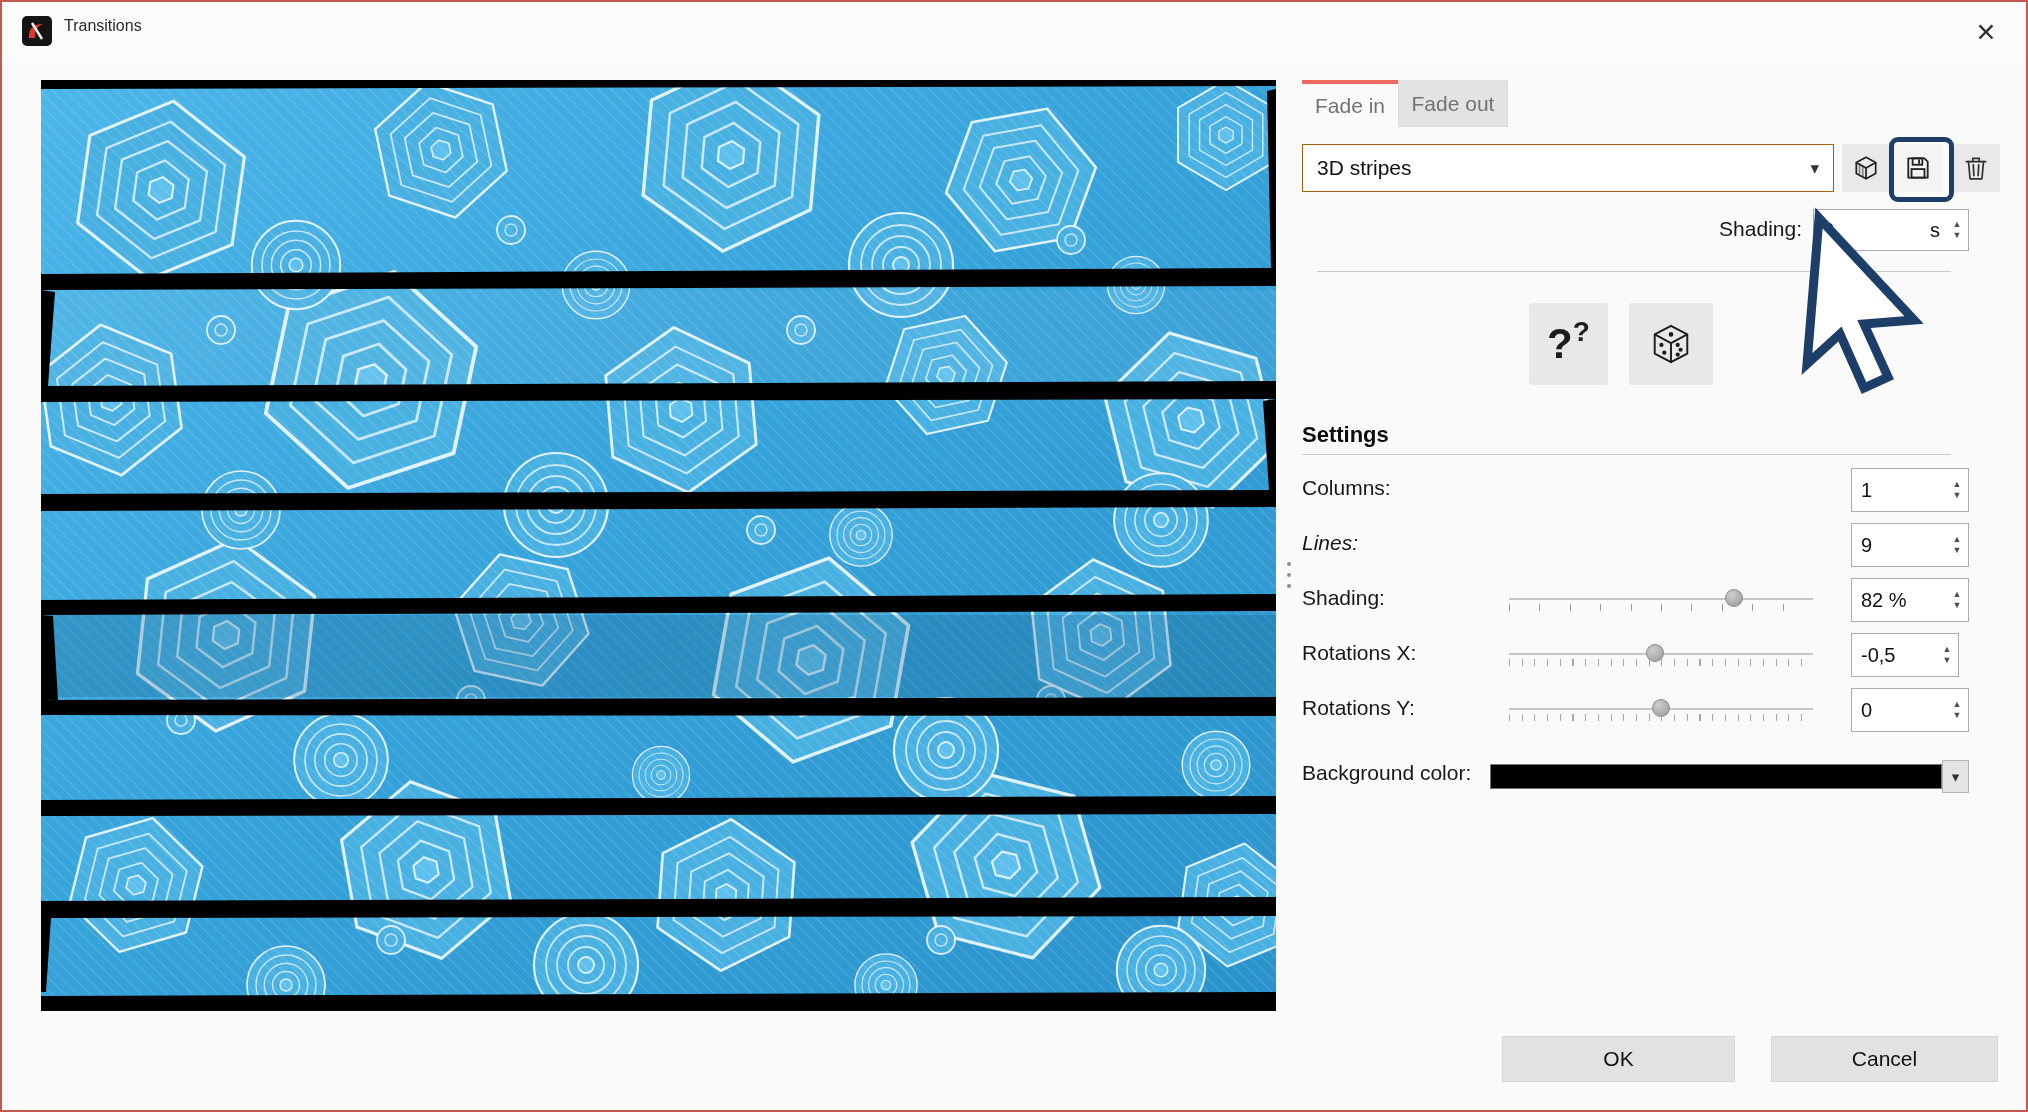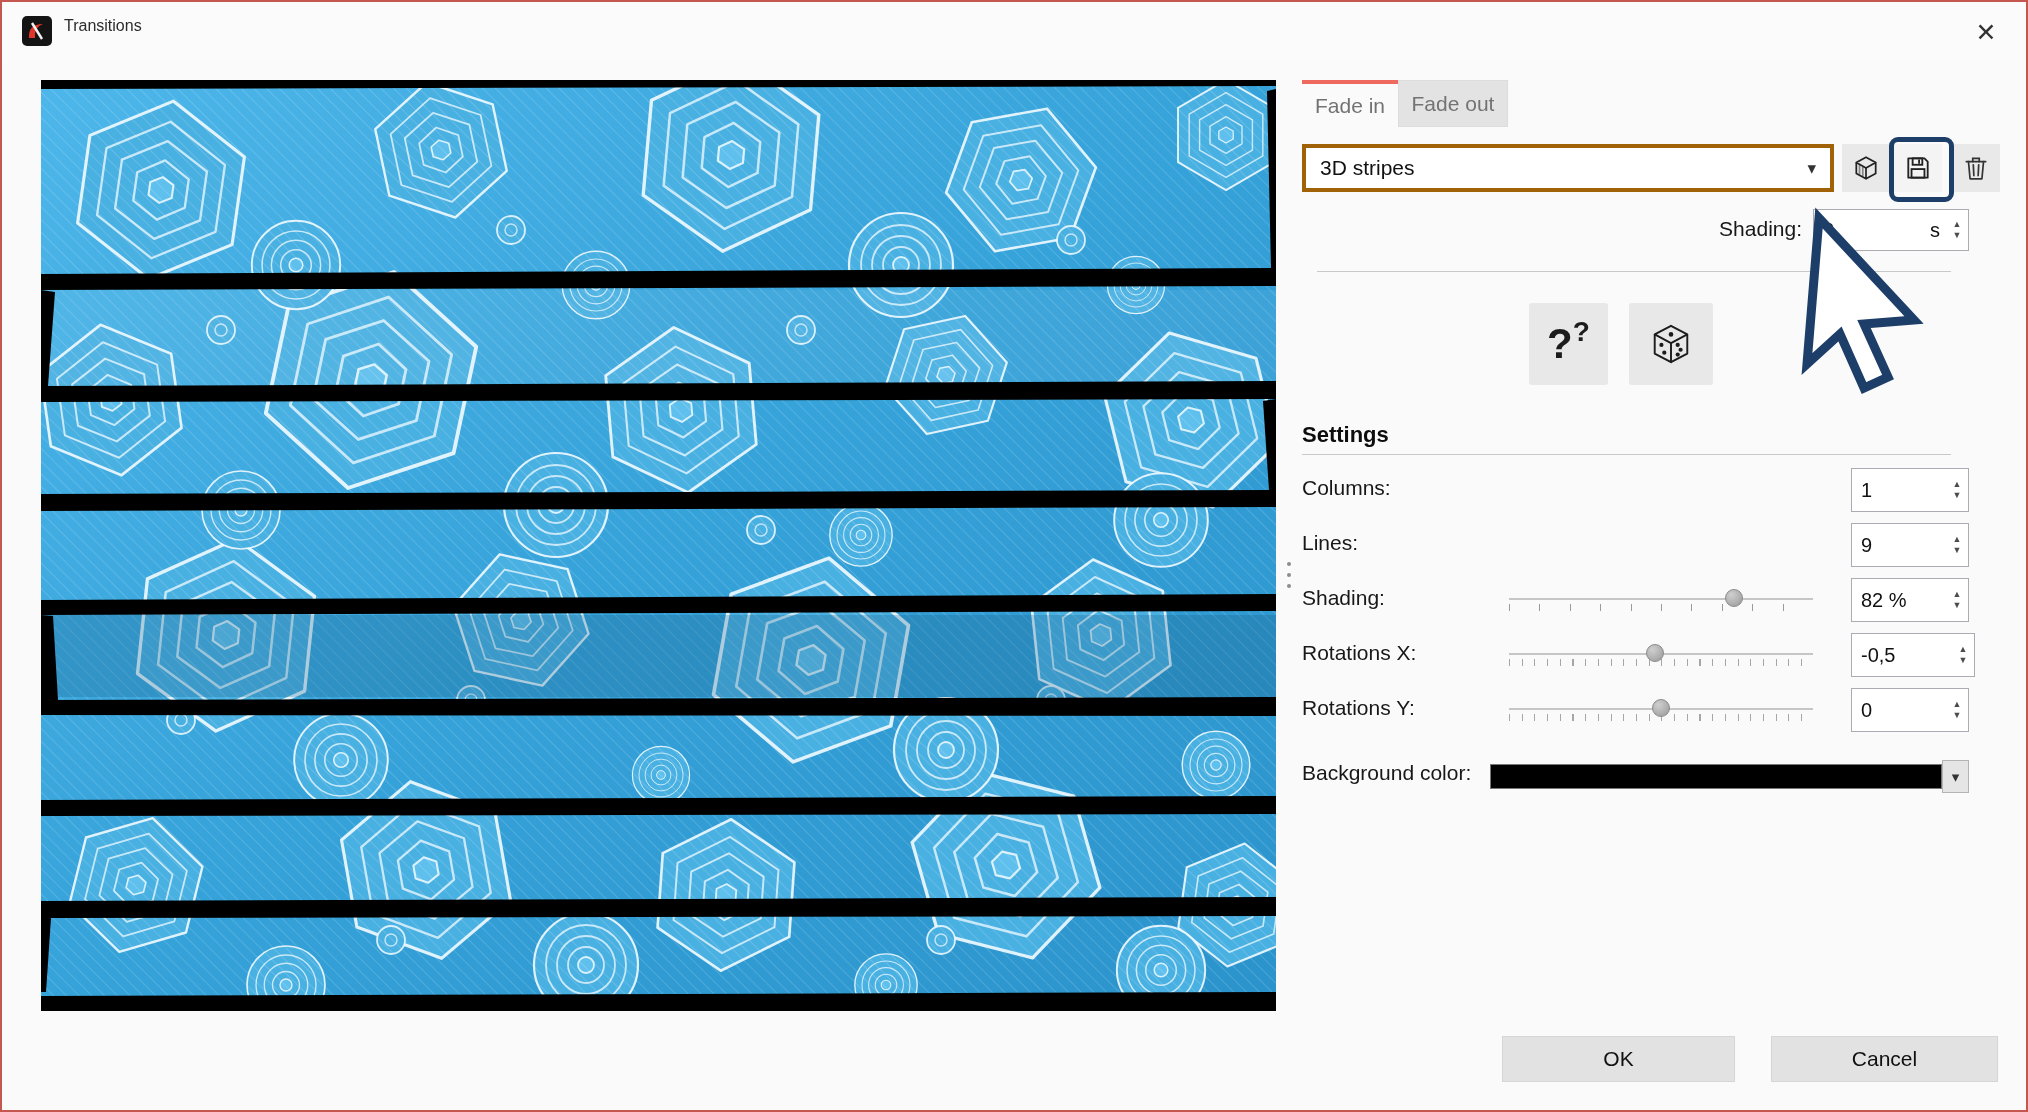--- a/index.html
+++ b/index.html
@@ -18,21 +18,21 @@
   .preview { position:absolute; left:39px; top:78px; width:1235px; height:931px; background:var(--gap_background,#000); }
   .preview svg { display:block; width:100%; height:100%; }
   .splitter { position:absolute; left:1283px; top:560px; width:8px; height:40px; display:flex; flex-direction:column; align-items:center; gap:7px; }
   .splitter i { width:4px; height:4px; border-radius:50%; background:#8d8d8d; }
   
   .tab { position:absolute; top:78px; height:47px; display:flex; align-items:center; justify-content:center; font-size:21px; color:#737373; cursor:pointer; }
   .tab-active { background:#fafafa; border-top:4px solid var(--tab_accent,#ee6a5f); }
   .tab-inactive { background:#e3e3e3; border:1px solid #dcdcdc; }
   
   .dropdown { position:absolute; left:1300px; top:142px; width:532px; height:48px; background:#fff;
-              border:4px solid #a16207; display:flex; align-items:center; font-size:21px; color:#111;
+              border:1px solid #a16207; display:flex; align-items:center; font-size:21px; color:#111;
               padding:0 14px; justify-content:space-between; cursor:pointer; }
   .dd-arrow { font-size:17px; color:#333; }
   
   .tool-btn { position:absolute; top:142px; width:48px; height:48px; background:#e9e9e9;
               display:flex; align-items:center; justify-content:center; cursor:pointer; }
   .tool-btn svg { width:28px; height:28px; }
   .save-highlight { position:absolute; left:1887px; top:135px; width:65px; height:65px;
                     border:5px solid var(--annotation,#1d3e68); border-radius:9px; z-index:20; pointer-events:none; }
   
   .spin { position:absolute; background:#fff; border:1px solid #aaacb2; display:flex; align-items:center;
@@ -279,21 +279,21 @@
 
   <span class="lbl" style="left:1300px; top:474px;">Columns:</span>
   <div class="spin" style="left:1849px; top:466px; width:118px; height:44px;">
     <span class="spin-val">1</span>
     <span class="spin-arrows">
       <span class="sa">▲</span>
       <span class="sa">▼</span>
     </span>
   </div>
 
-  <span class="lbl" style="left:1300px; top:529px;">Lines:</span>
+  <span class="lbl" style="left:1300px; top:529px;font-style:italic;">Lines:</span>
   <div class="spin" style="left:1849px; top:521px; width:118px; height:44px;">
     <span class="spin-val">9</span>
     <span class="spin-arrows">
       <span class="sa">▲</span>
       <span class="sa">▼</span>
     </span>
   </div>
 
   <span class="lbl" style="left:1300px; top:584px;">Shading:</span>
   <div class="slider" style="left:1507px; top:583px;">
@@ -308,21 +308,21 @@
       <span class="sa">▼</span>
     </span>
   </div>
 
   <span class="lbl" style="left:1300px; top:639px;">Rotations X:</span>
   <div class="slider" style="left:1507px; top:638px;">
     <div class="track"></div>
     <div class="ticks ticks-fine"></div>
     <div class="thumb" style="left: calc(48% - 9px);"></div>
   </div>
-  <div class="spin" style="left:1849px; top:631px; width:124px; height:44px;">
+  <div class="spin" style="left:1849px; top:631px; width:108px; height:44px;">
     <span class="spin-val">-0,5</span>
     <span class="spin-arrows">
       <span class="sa">▲</span>
       <span class="sa">▼</span>
     </span>
   </div>
 
   <span class="lbl" style="left:1300px; top:694px;">Rotations Y:</span>
   <div class="slider" style="left:1507px; top:693px;">
     <div class="track"></div>

